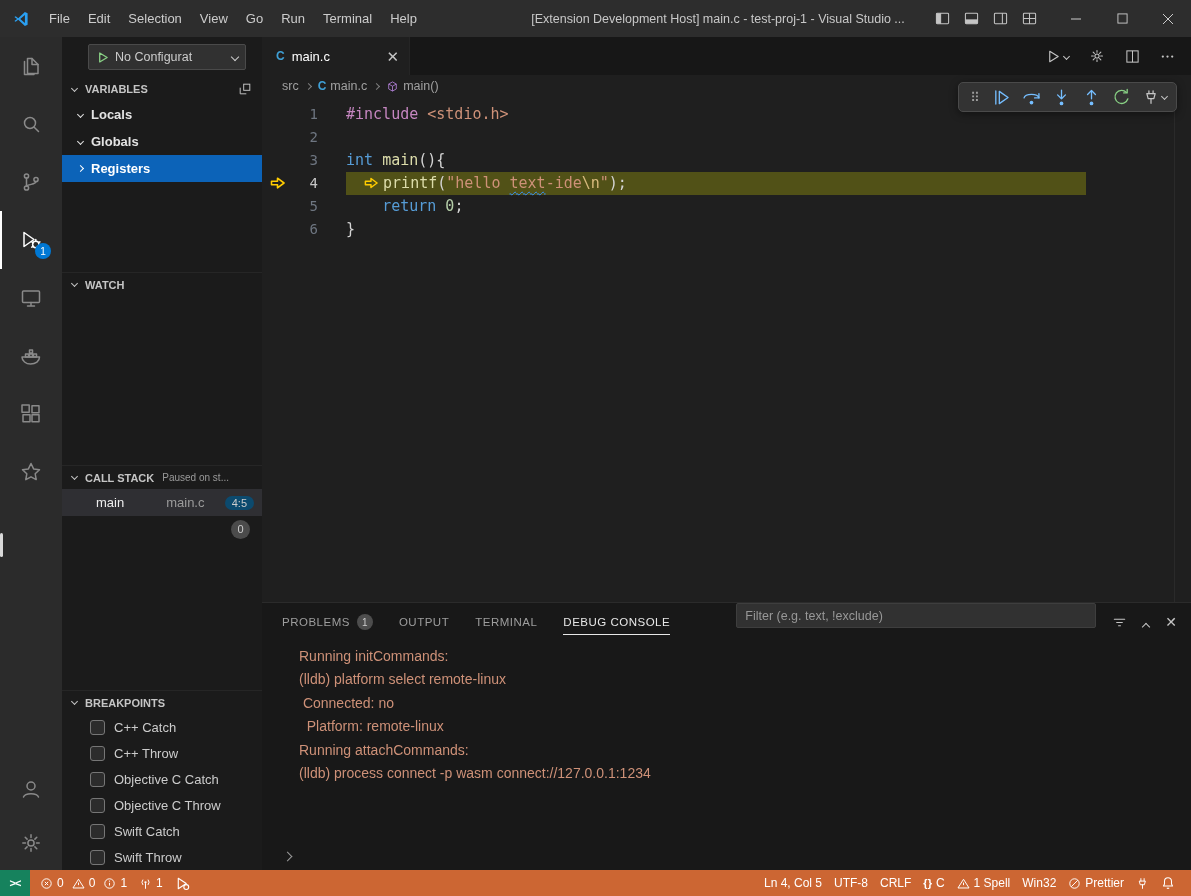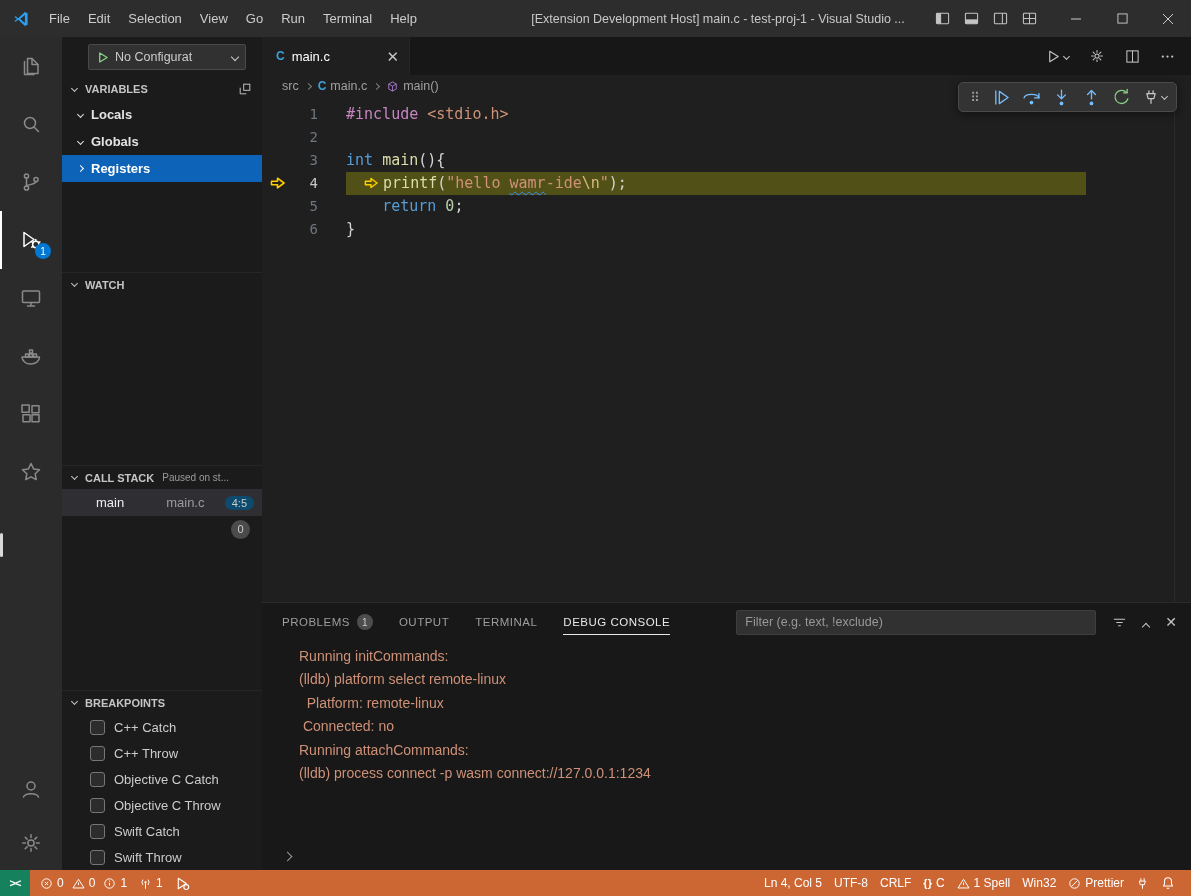--- a/index.html
+++ b/index.html
@@ -97,21 +97,21 @@
                  border-radius:5px;box-shadow:0 2px 8px rgba(0,0,0,.45);display:flex;align-items:center;
                  padding:0 5px;z-index:5}
   .dt-btn{width:30px;height:28px;display:flex;align-items:center;justify-content:center;cursor:pointer}
   .dt-grip{color:#9d9d9d;font-size:13px;cursor:grab;width:22px}
   .dt-blue{color:#75beff}.dt-green{color:#89d185}.dt-gray{color:#c5c5c5}
   .dt-chev{width:5px;height:5px;border-right:1.2px solid #c5c5c5;border-bottom:1.2px solid #c5c5c5;
            transform:rotate(45deg);margin:0 4px 2px -4px}
 
   
   .panel{height:268px;flex:0 0 268px;border-top:1px solid #2b2b2b;background:#181818;display:flex;flex-direction:column}
-  .panel-header{height:38px;flex:0 0 38px;display:flex;align-items:center;padding:0 14px 0 20px}
+  .panel-header{height:38px;flex:0 0 38px;display:flex;padding:0 14px 0 20px}
   .p-tabs{display:flex;height:100%}
   .p-tab{margin-right:26px;font-size:11.5px;letter-spacing:.5px;color:#9d9d9d;height:100%;
          display:flex;align-items:center;gap:7px;position:relative;cursor:pointer;white-space:nowrap}
   .p-tab.active{color:#e7e7e7}
   .p-tab.active::after{content:"";position:absolute;left:0;right:0;bottom:6px;height:1px;background:#e7e7e7}
   .p-badge{background:#4d4d4d;color:#ccc;font-size:10px;min-width:16px;height:16px;border-radius:8px;
            display:flex;align-items:center;justify-content:center;padding:0 3px}
   .p-filter{margin-left:auto;width:360px;height:25px;background:#313131;border:1px solid #3e3e3e;color:#bbb;
             font-size:12.5px;padding:0 8px;border-radius:2px;outline:none;font-family:"Liberation Sans",sans-serif}
   .p-filter::placeholder{color:#989898}
@@ -468,21 +468,21 @@
             <span class="ln-num">3</span>
             <span class="ln-content"><span class="tk-kw">int</span><span class="tk-pl"> </span><span class="tk-fn">main</span><span class="tk-pl">(){</span></span>
           </div>
           <div class="line cur">
             <span class="ln-bp"><span><svg width="15" height="12" viewBox="0 0 15 12" fill="none" stroke="var(--yellow)" stroke-width="1.6" stroke-linejoin="round">
                   <path d="M1.5 4.2h6V1.2l6.5 4.8-6.5 4.8V7.8h-6z"></path>
                 </svg></span></span>
             <span class="ln-num">4</span>
             <span class="ln-content"><span class="tk-pl">  </span><span class="ip-arrow"><svg width="14" height="12" viewBox="0 0 15 12" fill="none" stroke="var(--yellow)" stroke-width="1.6" stroke-linejoin="round">
                   <path d="M1.5 4.2h6V1.2l6.5 4.8-6.5 4.8V7.8h-6z"></path>
-                </svg></span><span class="tk-fn">printf</span><span class="tk-pl">(</span><span class="tk-str">"hello </span><span class="tk-strw">wamr</span><span class="tk-str">-ide</span><span class="tk-esc">\n</span><span class="tk-str">"</span><span class="tk-pl">);</span></span>
+                </svg></span><span class="tk-fn">printf</span><span class="tk-pl">(</span><span class="tk-str">"hello </span><span class="tk-strw">text</span><span class="tk-str">-ide</span><span class="tk-esc">\n</span><span class="tk-str">"</span><span class="tk-pl">);</span></span>
           </div>
           <div class="line">
             <span class="ln-bp"></span>
             <span class="ln-num">5</span>
             <span class="ln-content"><span class="tk-pl">    </span><span class="tk-kw">return</span><span class="tk-pl"> </span><span class="tk-num">0</span><span class="tk-pl">;</span></span>
           </div>
           <div class="line">
             <span class="ln-bp"></span>
             <span class="ln-num">6</span>
             <span class="ln-content"><span class="tk-pl">}</span></span>
@@ -558,22 +558,22 @@
                   <path d="M2.5 4.5h11M5 8h6M7 11.5h2"></path>
                 </svg>
               </span>
             <span><span class="ch u" style="margin-bottom:-3px"></span></span>
             <span class="p-x">✕</span>
           </div>
         </div>
         <div class="console" id="console">
             <div class="console-line">Running initCommands:</div>
             <div class="console-line">(lldb) platform select remote-linux</div>
+            <div class="console-line"> Connected: no</div>
             <div class="console-line">  Platform: remote-linux</div>
-            <div class="console-line"> Connected: no</div>
             <div class="console-line">Running attachCommands:</div>
             <div class="console-line">(lldb) process connect -p wasm connect://127.0.0.1:1234</div>
           </div>
         <div class="prompt">
           <span class="ch r"></span>
         </div>
       </div>
     </div>
   </div>
 

